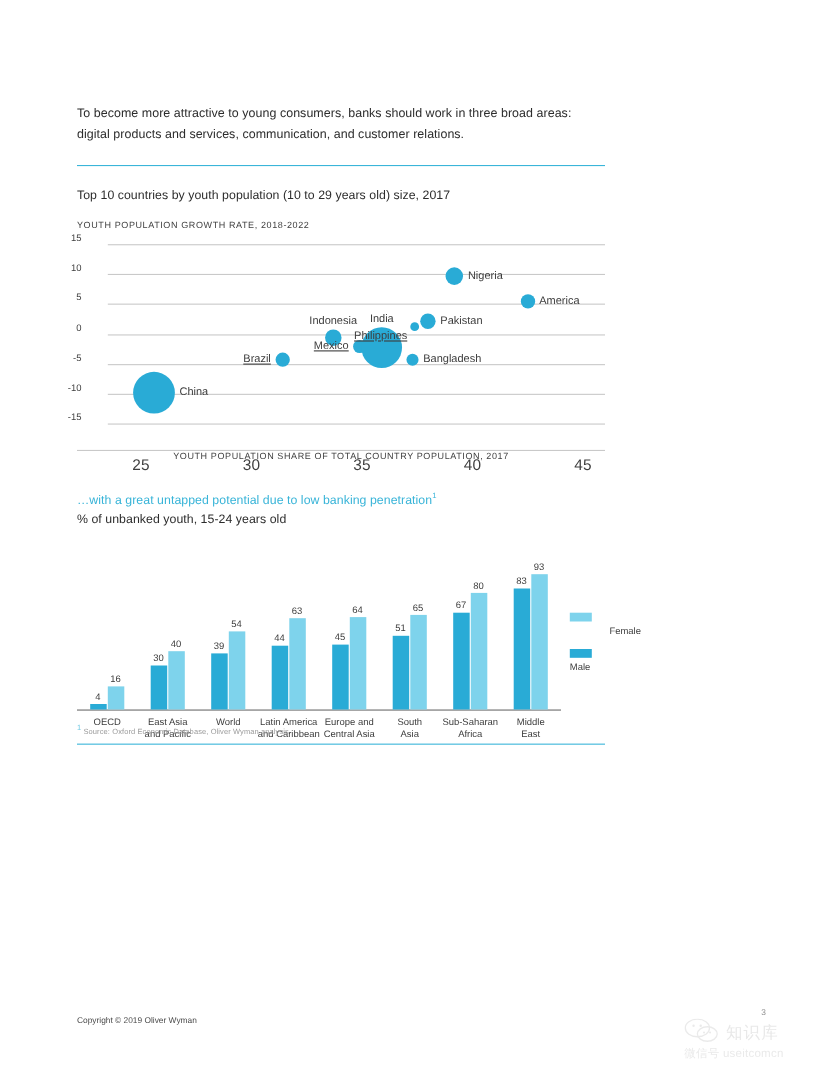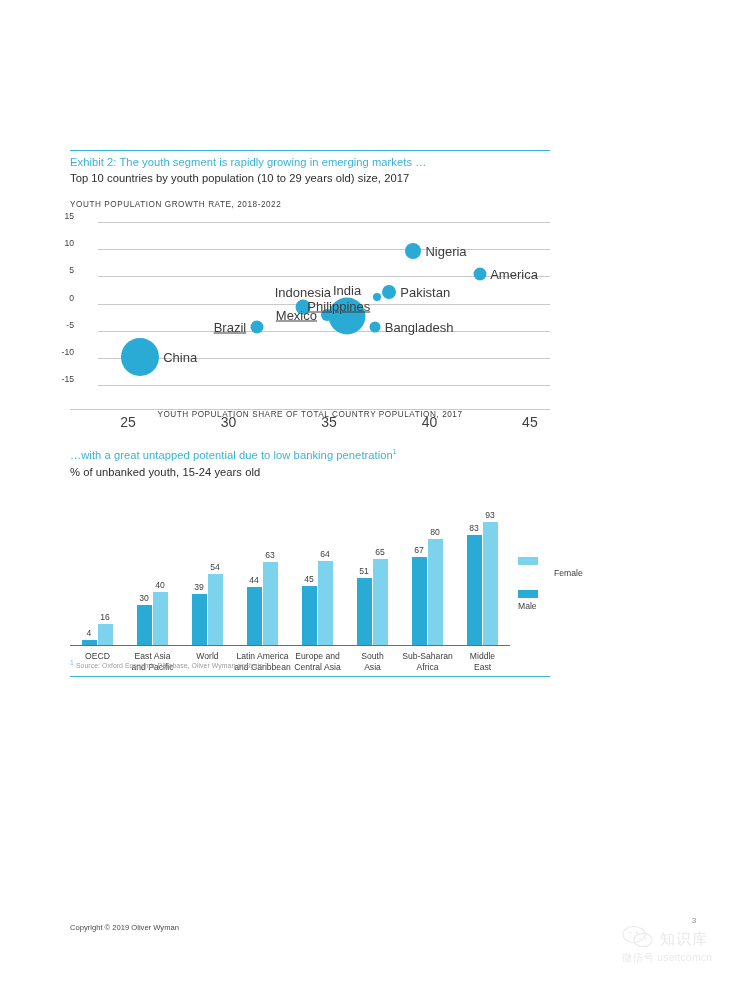--- a/index.html
+++ b/index.html
@@ -118,21 +118,21 @@
     text-align: center;
   }
   .bubble {
     position: absolute;
     border-radius: 50%;
     background: #29abd6;
     transform: translate(-50%, -50%);
   }
   .bubble-label {
     position: absolute;
-    font-size: 13px;
+    font-size: 10px;
     color: #3c3c3c;
     white-space: nowrap;
     transform: translateY(-50%);
   }
   .bubble-label.left { transform: translate(-100%, -50%); text-decoration: underline; }
 
   
   #bar-chart {
     position: absolute;
     left: 70px;
@@ -269,23 +269,23 @@
     white-space: nowrap;
   }
 
   sup.fn { font-size: 7px; vertical-align: super; }
 </style>
 </head>
 <body>
 
 <div class="page">
 
+  <div class="intro">To become more attractive to young consumers, banks should work in three broad areas: digital products and services, communication, and customer relations.</div>
 
   <div class="exhibit-rule" style="top:150px;"></div>
-  <div class="exhibit-title" style="top:156px;">Exhibit 2: The youth segment is rapidly growing in emerging markets …</div>
   <div class="exhibit-sub" style="top:172px;">Top 10 countries by youth population (10 to 29 years old) size, 2017</div>
 
   <div id="bubble-chart">
     <div class="axis-caption" id="bubble-y-caption">YOUTH POPULATION GROWTH RATE, 2018-2022</div>
     <div class="plot" id="bubble-plot">
         <div class="gridline" style="top: 0px;"></div>
         <div class="ytick" style="top: 0px;">15</div>
         <div class="gridline" style="top: 27.1667px;"></div>
         <div class="ytick" style="top: 27.1667px;">10</div>
         <div class="gridline" style="top: 54.3333px;"></div>

